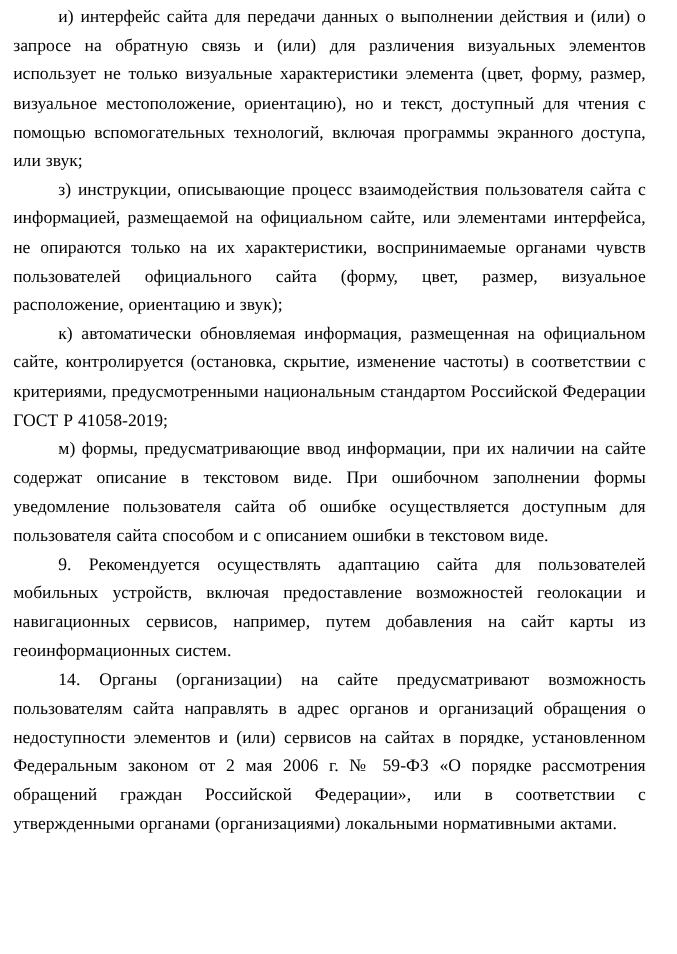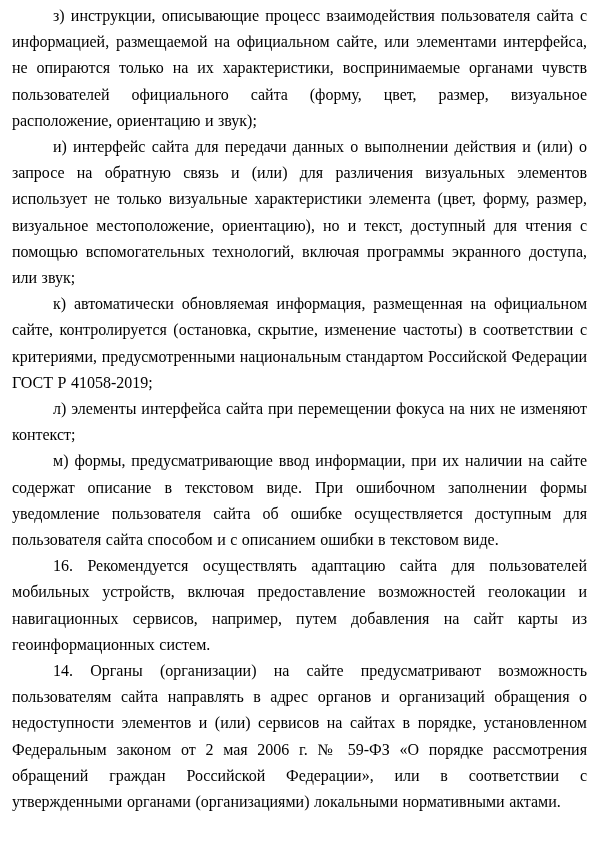--- a/index.html
+++ b/index.html
@@ -25,20 +25,19 @@
     padding: 0;
     text-align: justify;
     text-indent: 41px;
     word-spacing: 0.5px;
   }
 </style>
 </head>
 <body>
 
 <div class="page">
+  <p>и) интерфейс сайта для передачи данных о выполнении действия и (или) о запросе на обратную связь и (или) для различения визуальных элементов использует не только визуальные характеристики элемента (цвет, форму, размер, визуальное местоположение, ориентацию), но и текст, доступный для чтения с помощью вспомогательных технологий, включая программы экранного доступа, или звук;</p>
   <p>з) инструкции, описывающие процесс взаимодействия пользователя сайта с информацией, размещаемой на официальном сайте, или элементами интерфейса, не опираются только на их характеристики, воспринимаемые органами чувств пользователей официального сайта (форму, цвет, размер, визуальное расположение, ориентацию и звук);</p>
-  <p>и) интерфейс сайта для передачи данных о выполнении действия и (или) о запросе на обратную связь и (или) для различения визуальных элементов использует не только визуальные характеристики элемента (цвет, форму, размер, визуальное местоположение, ориентацию), но и текст, доступный для чтения с помощью вспомогательных технологий, включая программы экранного доступа, или звук;</p>
   <p>к) автоматически обновляемая информация, размещенная на официальном сайте, контролируется (остановка, скрытие, изменение частоты) в соответствии с критериями, предусмотренными национальным стандартом Российской Федерации ГОСТ Р 41058-2019;</p>
-  <p>л) элементы интерфейса сайта при перемещении фокуса на них не изменяют контекст;</p>
   <p>м) формы, предусматривающие ввод информации, при их наличии на сайте содержат описание в текстовом виде. При ошибочном заполнении формы уведомление пользователя сайта об ошибке осуществляется доступным для пользователя сайта способом и с описанием ошибки в текстовом виде.</p>
-  <p>16. Рекомендуется осуществлять адаптацию сайта для пользователей мобильных устройств, включая предоставление возможностей геолокации и навигационных сервисов, например, путем добавления на сайт карты из геоинформационных систем.</p>
+  <p>9. Рекомендуется осуществлять адаптацию сайта для пользователей мобильных устройств, включая предоставление возможностей геолокации и навигационных сервисов, например, путем добавления на сайт карты из геоинформационных систем.</p>
   <p>14. Органы (организации) на сайте предусматривают возможность пользователям сайта направлять в адрес органов и организаций обращения о недоступности элементов и (или) сервисов на сайтах в порядке, установленном Федеральным законом от 2 мая 2006 г. № 59-ФЗ «О порядке рассмотрения обращений граждан Российской Федерации», или в соответствии с утвержденными органами (организациями) локальными нормативными актами.</p>
 </div>
 
 </body></html>

